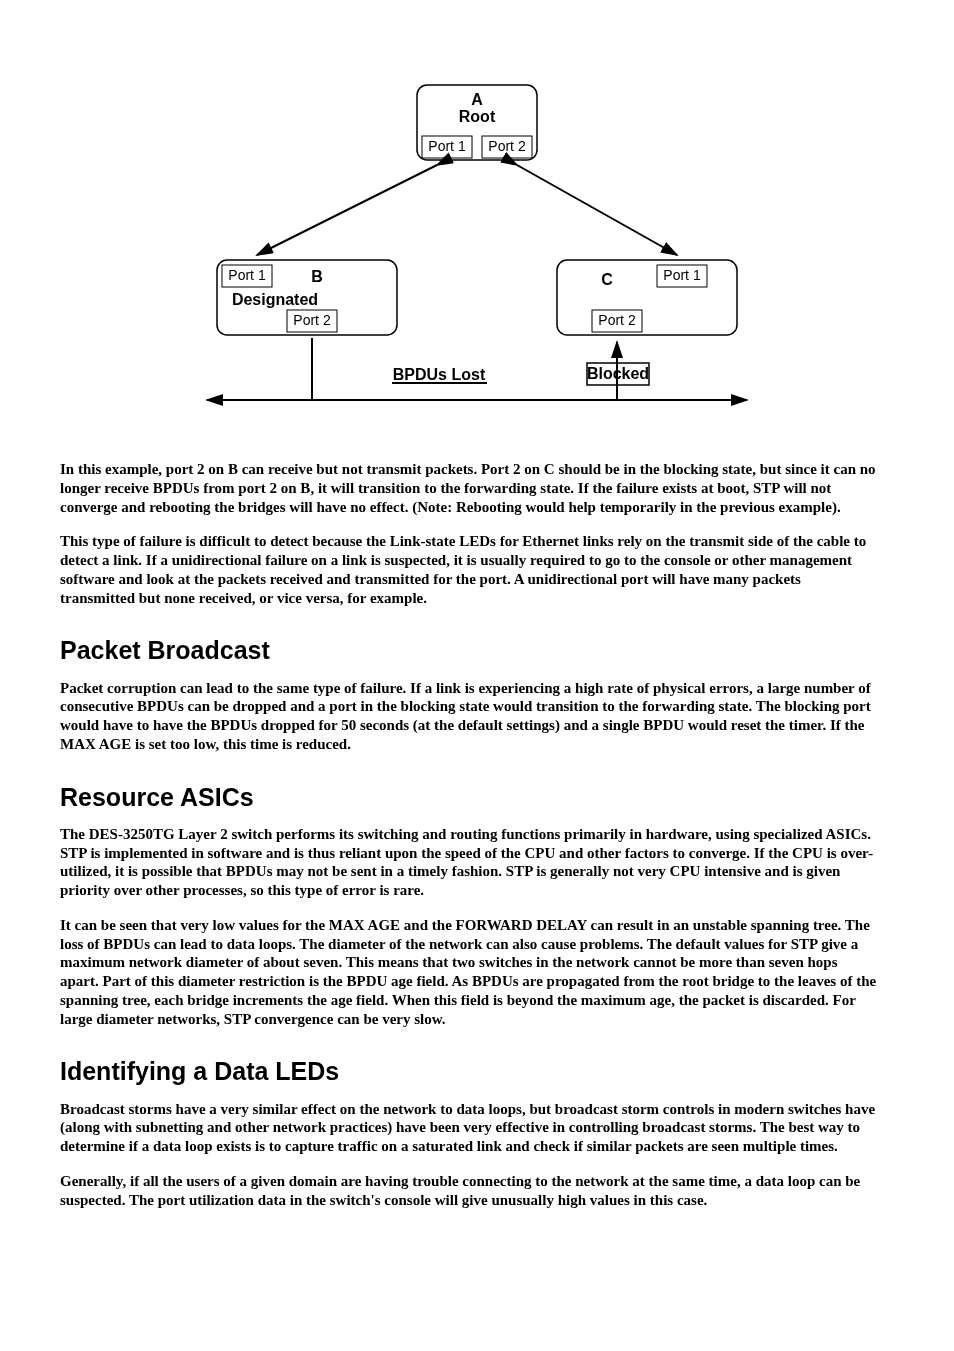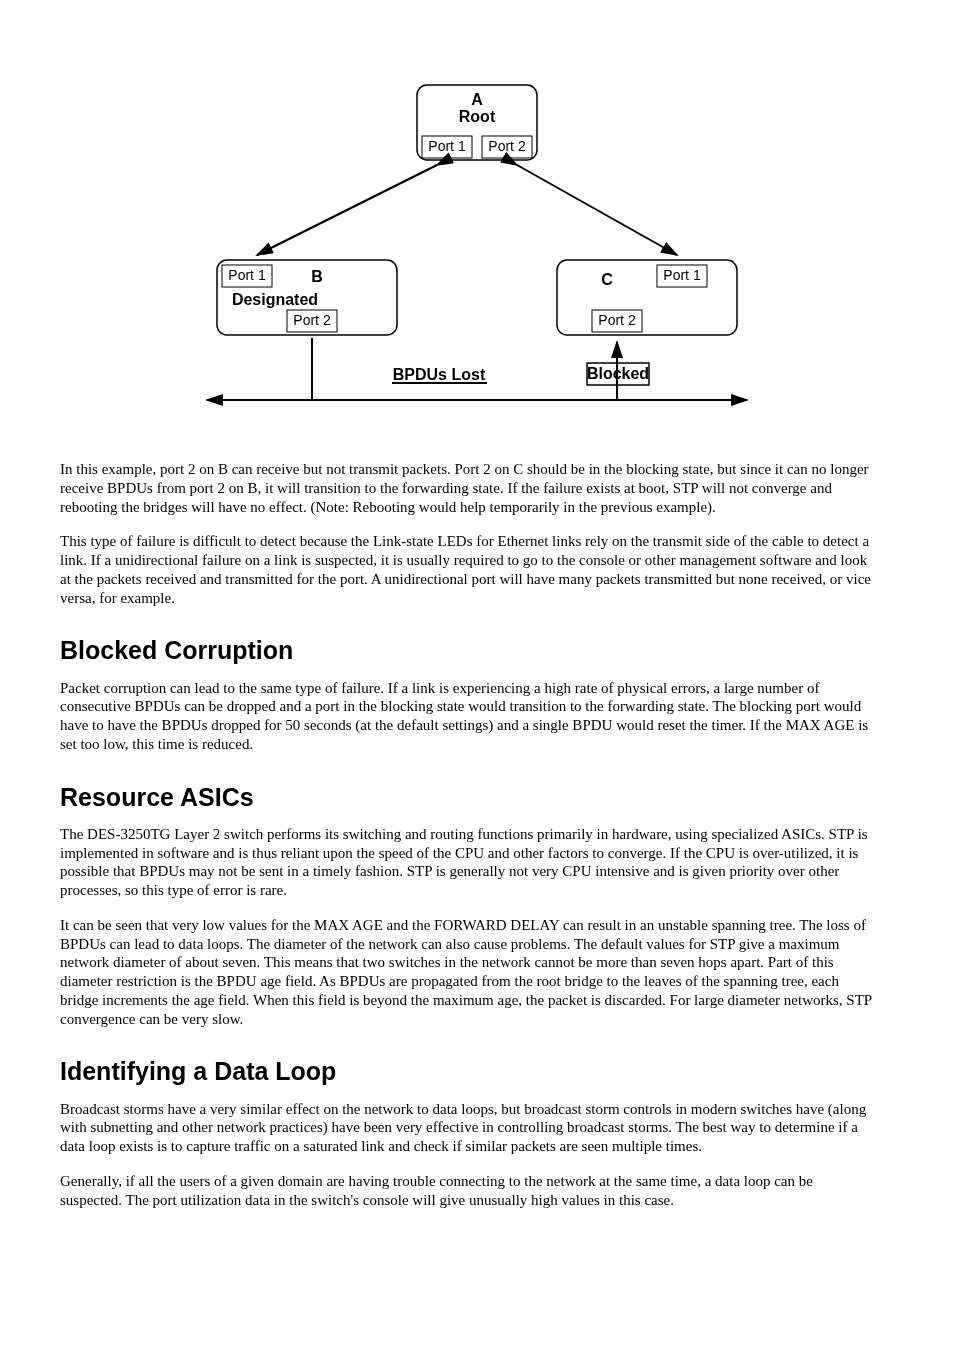--- a/index.html
+++ b/index.html
@@ -14,20 +14,21 @@
     line-height: 1.25;
   }
   h2 {
     font-family: Arial, Helvetica, sans-serif;
     font-weight: bold;
     font-size: 25px;
     margin: 28px 0 12px 0;
   }
   p {
     margin: 0 17px 16px 0;
+    font-weight: bold;
   }
   .diagram {
     width: 560px;
     height: 360px;
     margin: 20px auto 20px auto;
     position: relative;
   }
   .diagram text {
     font-family: "Comic Sans MS", "Segoe Print", sans-serif;
     font-size: 14px;
@@ -89,27 +90,27 @@
     <line x1="420" y1="320" x2="420" y2="262" stroke="#000" stroke-width="2" marker-end="url(#arrow)"></line>
 
     <line x1="420" y1="320" x2="550" y2="320" stroke="#000" stroke-width="2" marker-end="url(#arrow)"></line>
   </svg>
 </div>
 
 <p>In this example, port 2 on B can receive but not transmit packets. Port 2 on C should be in the blocking state, but since it can no longer receive BPDUs from port 2 on B, it will transition to the forwarding state. If the failure exists at boot, STP will not converge and rebooting the bridges will have no effect.  (Note: Rebooting would help temporarily in the previous example).</p>
 
 <p>This type of failure is difficult to detect because the Link-state LEDs for Ethernet links rely on the transmit side of the cable to detect a link. If a unidirectional failure on a link is suspected, it is usually required to go to the console or other management software and look at the packets received and transmitted for the port. A unidirectional port will have many packets transmitted but none received, or vice versa, for example.</p>
 
-<h2>Blocked Corruption</h2>
+<h2>Packet Broadcast</h2>
 
 <p>Packet corruption can lead to the same type of failure. If a link is experiencing a high rate of physical errors, a large number of consecutive BPDUs can be dropped and a port in the blocking state would transition to the forwarding state. The blocking port would have to have the BPDUs dropped for 50 seconds (at the default settings) and a single BPDU would reset the timer.  If the MAX AGE is set too low, this time is reduced.</p>
 
 <h2>Resource ASICs</h2>
 
 <p>The DES-3250TG Layer 2 switch performs its switching and routing functions primarily in hardware, using specialized ASICs. STP is implemented in software and is thus reliant upon the speed of the CPU and other factors to converge. If the CPU is over-utilized, it is possible that BPDUs may not be sent in a timely fashion. STP is generally not very CPU intensive and is given priority over other processes, so this type of error is rare.</p>
 
 <p>It can be seen that very low values for the MAX AGE and the FORWARD DELAY can result in an unstable spanning tree. The loss of BPDUs can lead to data loops. The diameter of the network can also cause problems. The default values for STP give a maximum network diameter of about seven. This means that two switches in the network cannot be more than seven hops apart. Part of this diameter restriction is the BPDU age field. As BPDUs are propagated from the root bridge to the leaves of the spanning tree, each bridge increments the age field. When this field is beyond the maximum age, the packet is discarded. For large diameter networks, STP convergence can be very slow.</p>
 
-<h2>Identifying a Data Loop</h2>
+<h2>Identifying a Data LEDs</h2>
 
 <p>Broadcast storms have a very similar effect on the network to data loops, but broadcast storm controls in modern switches have (along with subnetting and other network practices) have been very effective in controlling broadcast storms. The best way to determine if a data loop exists is to capture traffic on a saturated link and check if similar packets are seen multiple times.</p>
 
 <p>Generally, if all the users of a given domain are having trouble connecting to the network at the same time, a data loop can be suspected. The port utilization data in the switch's console will give unusually high values in this case.</p>
 
 </body></html>

